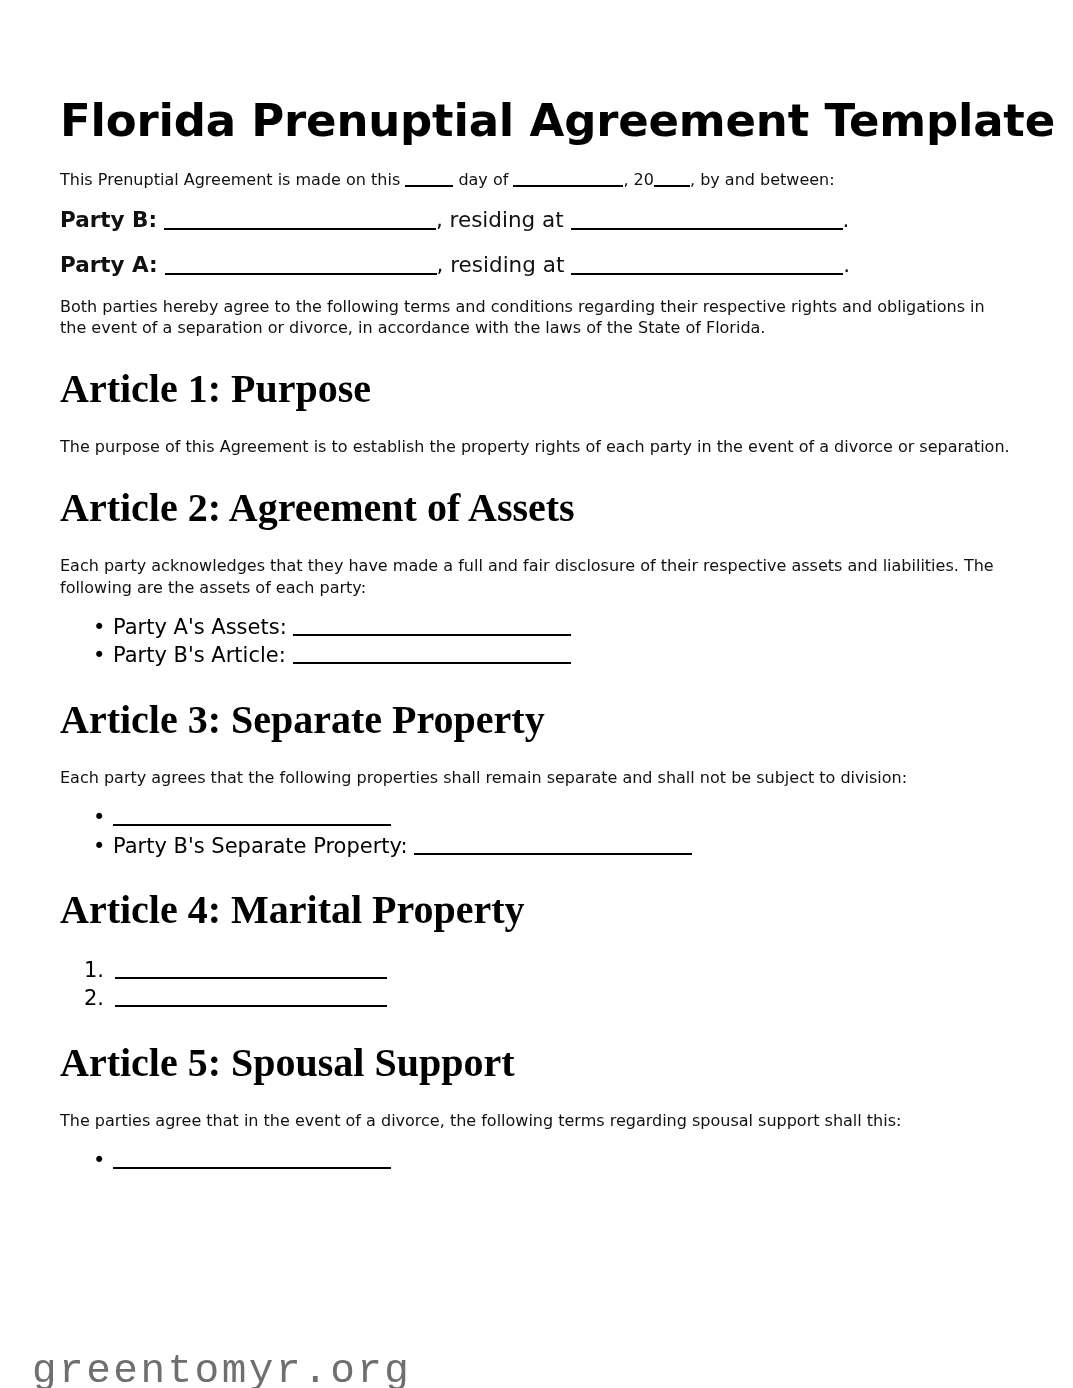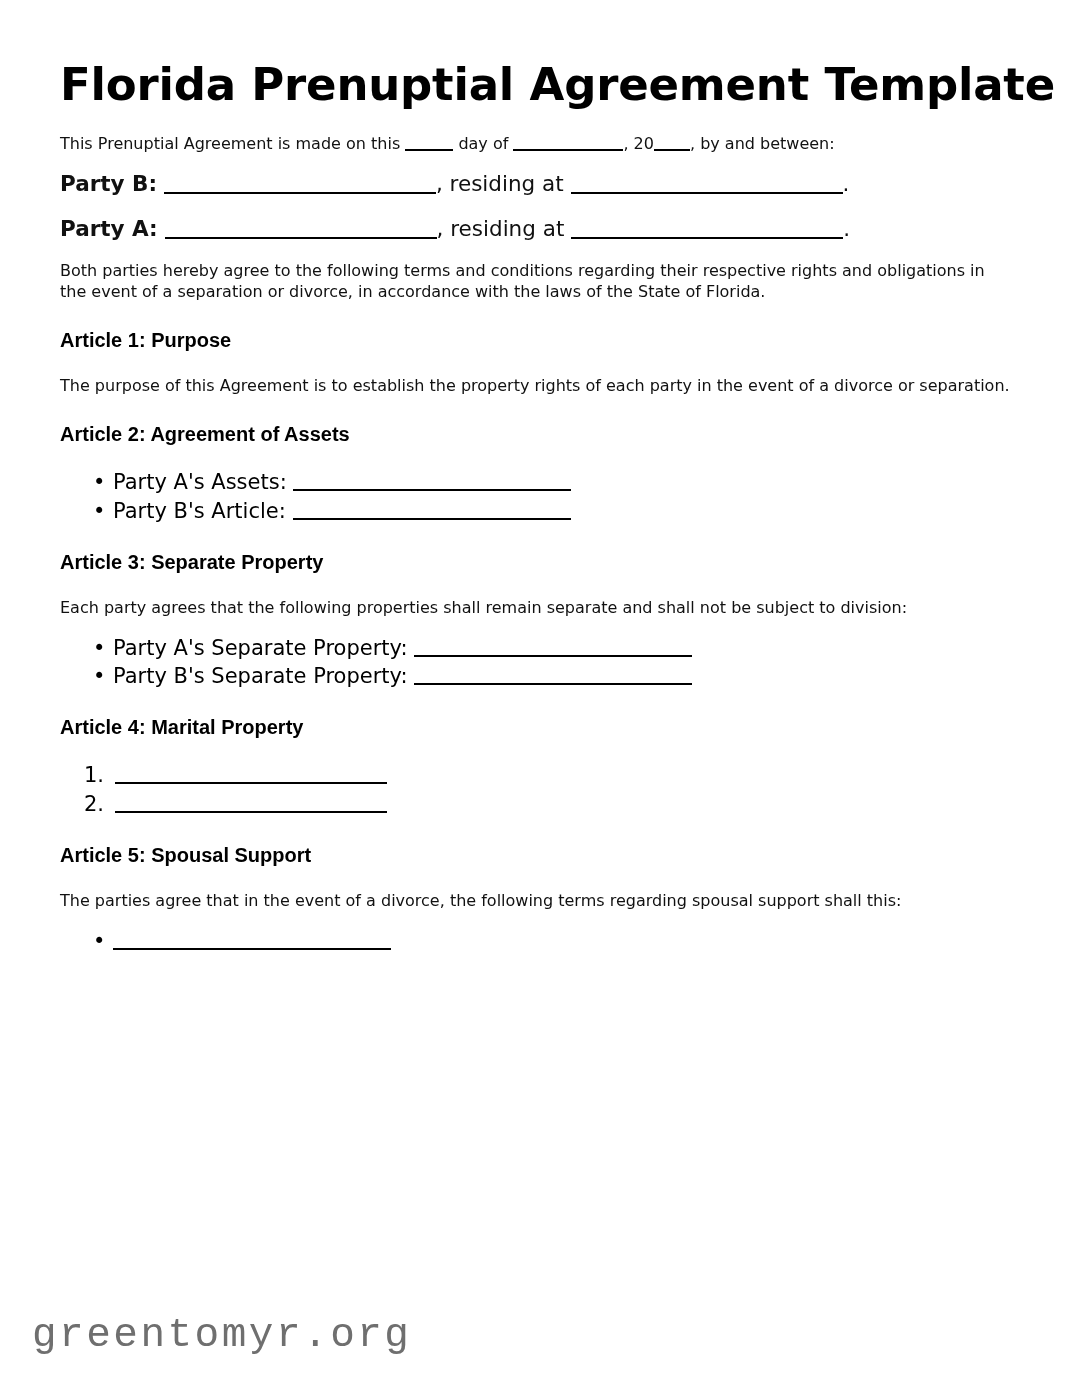--- a/index.html
+++ b/index.html
@@ -16,20 +16,21 @@
     color: #000000;
   }
 
   .page {
     position: relative;
     width: 1073px;
     height: 1004px;
     box-sizing: border-box;
     padding: 58px 60px 0 60px;
     background: #ffffff;
+    margin-top: 36px;
   }
 
   .doc-title {
     font-family: "DejaVu Sans", sans-serif;
     font-weight: bold;
     font-size: 45px;
     line-height: 1.18;
     letter-spacing: -0.2px;
     margin: 0 0 22px 0;
     color: #000;
@@ -67,23 +68,23 @@
   .b-addr   { width: 272px; }
   .b-short  { width: 48px;  vertical-align: -2px; }
   .b-med    { width: 110px; vertical-align: -2px; }
   .b-tiny   { width: 36px;  vertical-align: -2px; }
   .b-assets { width: 278px; vertical-align: -2px; }
   .b-sep    { width: 278px; vertical-align: -2px; }
   .b-num    { width: 272px; vertical-align: -2px; }
   .b-last   { width: 278px; vertical-align: -2px; }
 
   h2.article-heading {
-    font-family: Liberation Sans, sans-serif;
+    font-family: Liberation Serif, serif;
     font-weight: bold;
-    font-size: 20px;
+    font-size: 40px;
     line-height: 1.25;
     margin: 26px 0 22px 0;
     color: #000;
   }
 
   ul.doc-list, ol.doc-list {
     margin: 0 0 4px 0;
     padding: 0 0 0 0;
     list-style: none;
   }
@@ -161,39 +162,39 @@
     <span class="blank b-name"></span><span>, residing at</span>
     <span class="blank b-addr"></span><span>.</span>
   </p>
 
   <p class="para">Both parties hereby agree to the following terms and conditions regarding their respective rights and obligations in the event of a separation or divorce, in accordance with the laws of the State of Florida.</p>
 
   <h2 class="article-heading">Article 1: Purpose</h2>
   <p class="para">The purpose of this Agreement is to establish the property rights of each party in the event of a divorce or separation.</p>
 
   <h2 class="article-heading">Article 2: Agreement of Assets</h2>
+  <p class="para">Each party acknowledges that they have made a full and fair disclosure of their respective assets and liabilities. The following are the assets of each party:</p>
   <ul class="doc-list">
     <li>
       <span class="bullet-mark">•</span>
       <span class="item-label">Party A's Assets:</span>
       <span class="blank b-assets"></span>
     </li>
     <li>
       <span class="bullet-mark">•</span>
       <span class="item-label">Party B's Article:</span>
       <span class="blank b-assets"></span>
     </li>
   </ul>
 
   <h2 class="article-heading">Article 3: Separate Property</h2>
   <p class="para">Each party agrees that the following properties shall remain separate and shall not be subject to division:</p>
   <ul class="doc-list">
     <li>
       <span class="bullet-mark">•</span>
-      <span class="item-label">Party A's Separate Property:</span>
       <span class="blank b-sep"></span>
     </li>
     <li>
       <span class="bullet-mark">•</span>
       <span class="item-label">Party B's Separate Property:</span>
       <span class="blank b-sep"></span>
     </li>
   </ul>
 
   <h2 class="article-heading">Article 4: Marital Property</h2>

